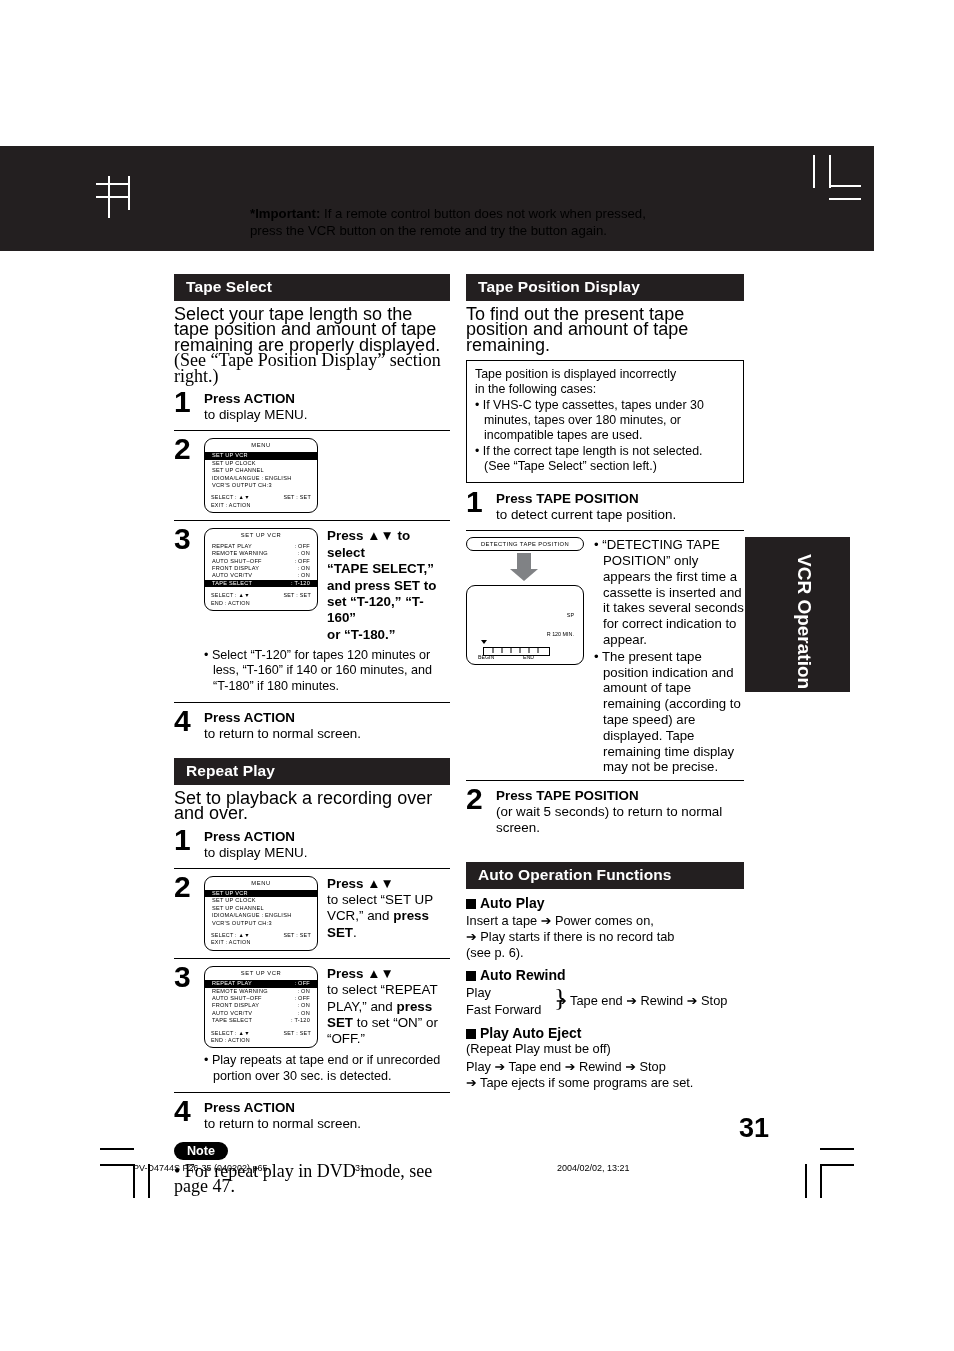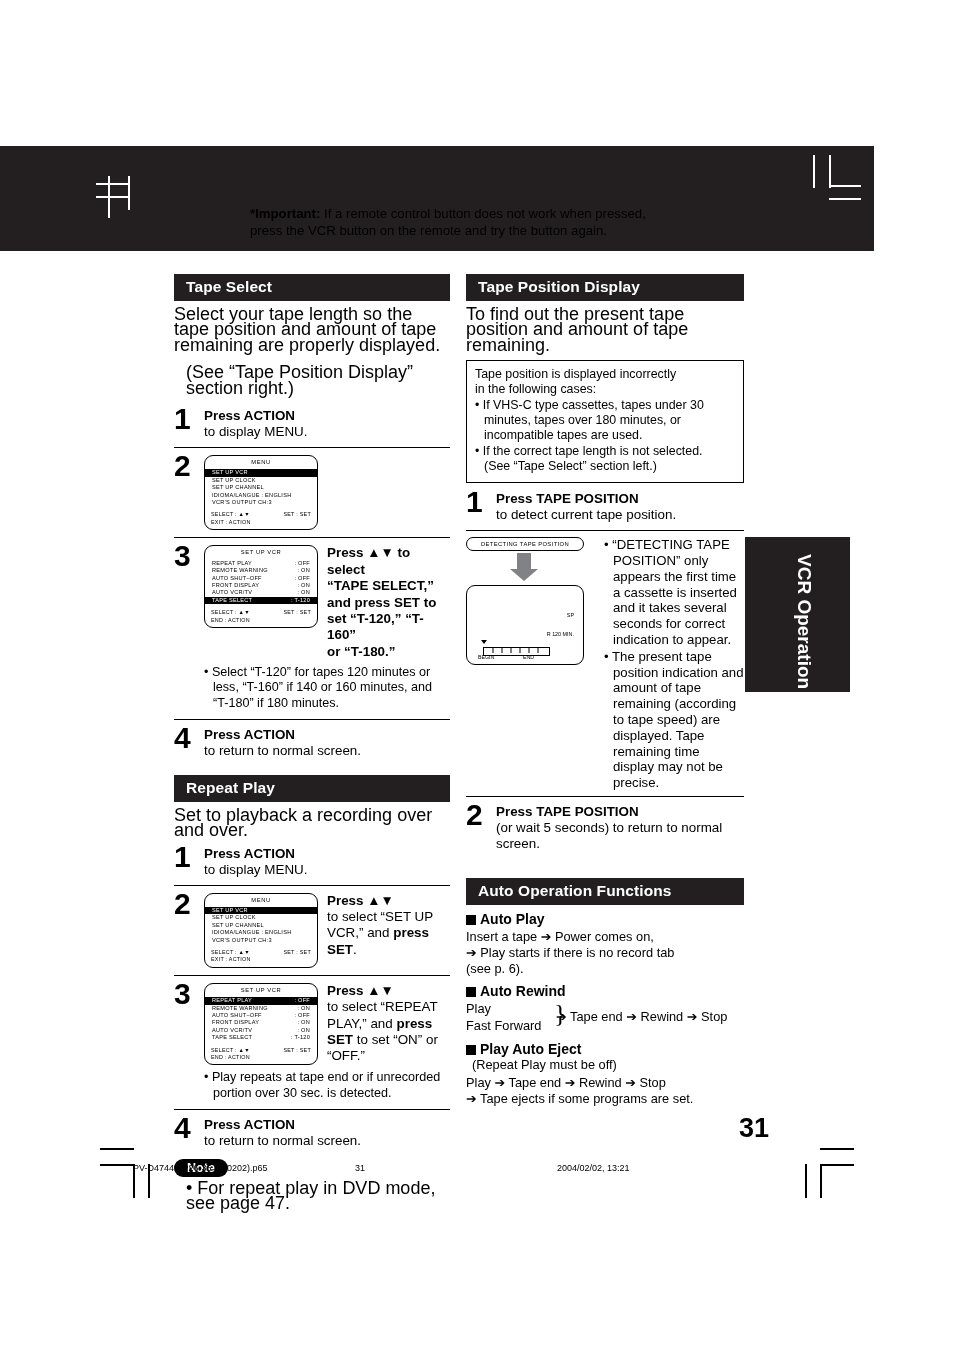--- a/index.html
+++ b/index.html
@@ -30,21 +30,21 @@
   .sec{
     background:#231f20;color:#fff;font-weight:bold;font-size:15.5px;
     padding:4px 0 5px 12px;letter-spacing:0.1px;
   }
 
   
   .colL{position:absolute;left:174px;top:274px;width:276px;}
   .colR{position:absolute;left:466px;top:274px;width:278px;}
 
   p.body{font-size:18px;line-height:15.4px;margin:6px 0 0 0;}
-  p.tight{margin:12px;}
+  p.tight{margin:0;font-family:Liberation Serif, serif;}
 
   
   .step{position:relative;padding-left:30px;margin-top:7px;}
   .stepnum{
     position:absolute;left:0;top:-4px;font-size:30px;font-weight:bold;
     line-height:30px;font-family:"Liberation Sans",sans-serif;
   }
   .steptxt{font-size:13.4px;line-height:16px;}
   .steptxt b{font-weight:bold;}
   .rule{border-top:1px solid #000;margin-top:7px;}
@@ -81,21 +81,21 @@
   }
   .warnbox .b{padding-left:9px;text-indent:-9px;margin-top:1px;}
 
   
   .notepill{
     display:inline-block;background:#000;color:#fff;font-weight:bold;
     font-size:12.6px;padding:2px 13px;border-radius:9px;margin-top:10px;
   }
 
   
-  .tpwrap{display:flex;gap:20px;margin-top:6px;}
+  .tpwrap{display:flex;gap:10px;margin-top:6px;}
   .tpleft{width:118px;flex:0 0 auto;}
   .detbox{
     border:1.2px solid #000;border-radius:7px;width:116px;
     font-size:5.8px;text-align:center;padding:3px 0;letter-spacing:0.4px;
   }
   .arrowdown{width:116px;height:32px;position:relative;}
   .screenbox{
     border:1.4px solid #000;border-radius:9px;width:116px;height:78px;
     position:relative;margin-top:2px;
   }
@@ -430,21 +430,21 @@
     <div class="rewrap">
       <span class="pl">Play</span>
       <span class="ff">Fast Forward</span>
       <span class="brace">}</span>
       <span class="rest">➔ Tape end ➔ Rewind ➔ Stop</span>
     </div>
 
     <div class="subhead" style="margin-top:2px;">
       <span class="sq"></span><span>Play Auto Eject</span>
     </div>
-    <div class="flowtxt" style="margin-top:0;margin-left:6px;">(Repeat Play must be off)</div>
+    <div class="flowtxt" style="margin-top:0;">(Repeat Play must be off)</div>
     <div class="flowtxt">Play ➔ Tape end ➔ Rewind ➔ Stop</div>
     <div class="flowtxt" style="margin-top:0;">➔ Tape ejects if some programs are set.</div>
   </div>
 
   <div class="sidetab">
     <span>VCR Operation</span>
   </div>
 
   <div class="pageno">31</div>
 

